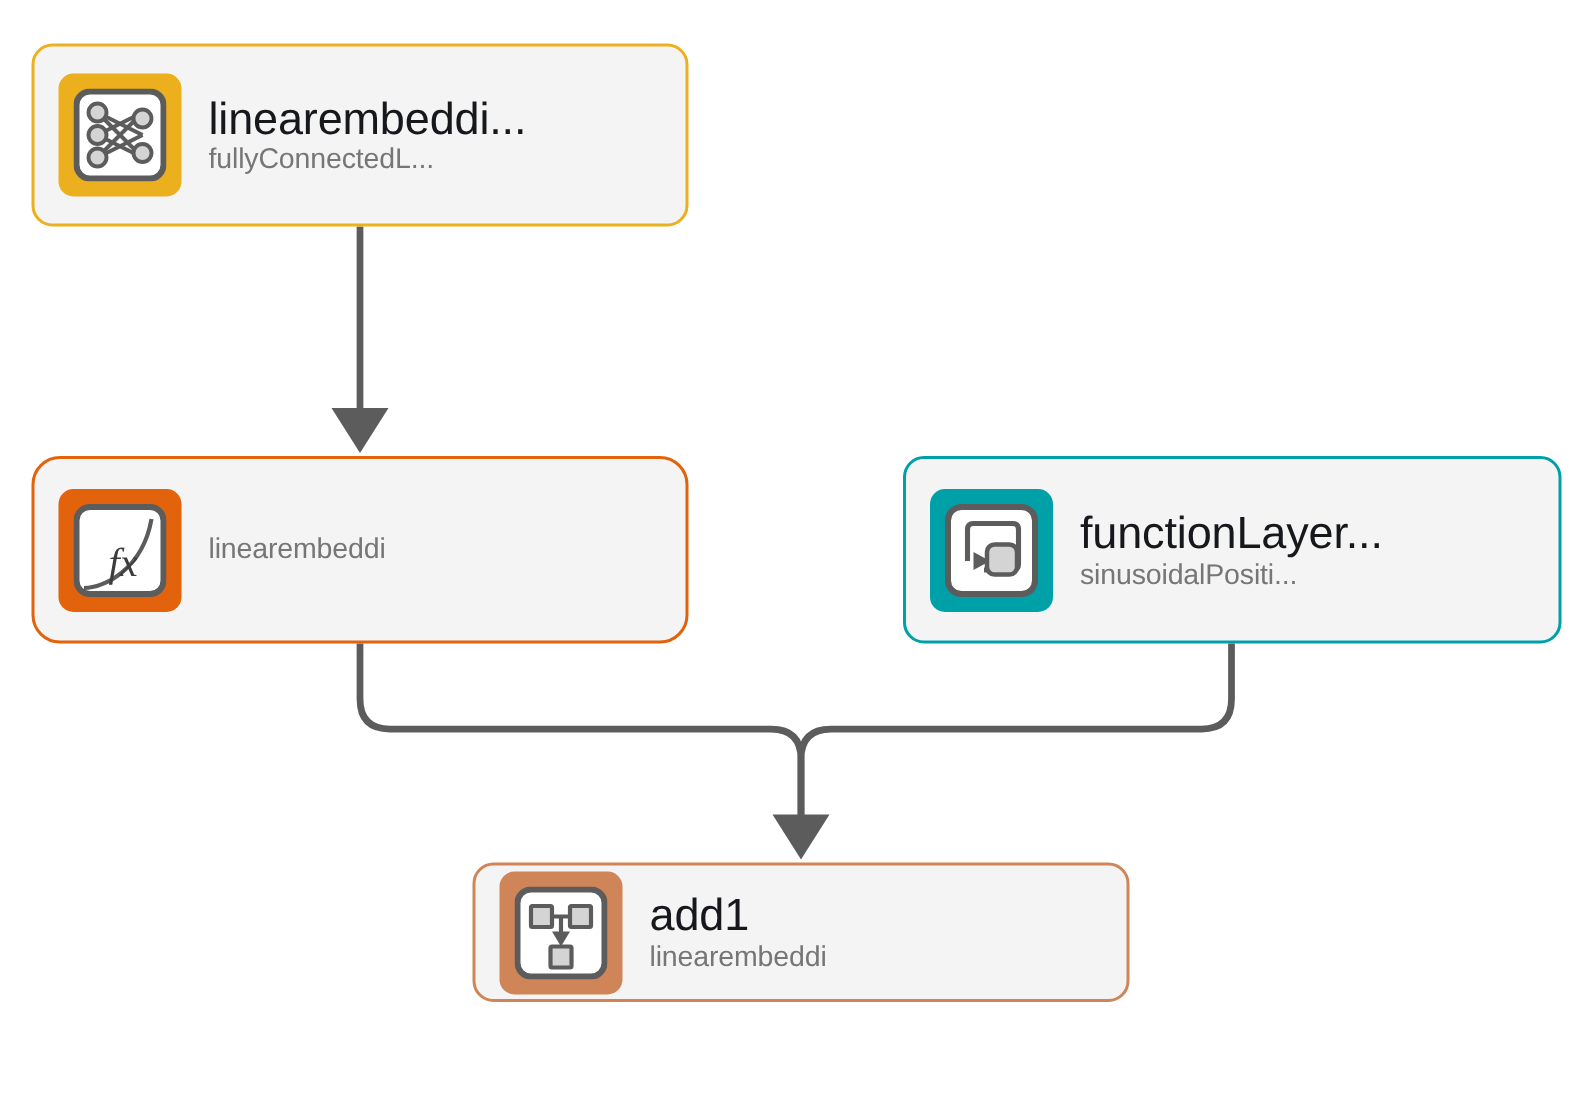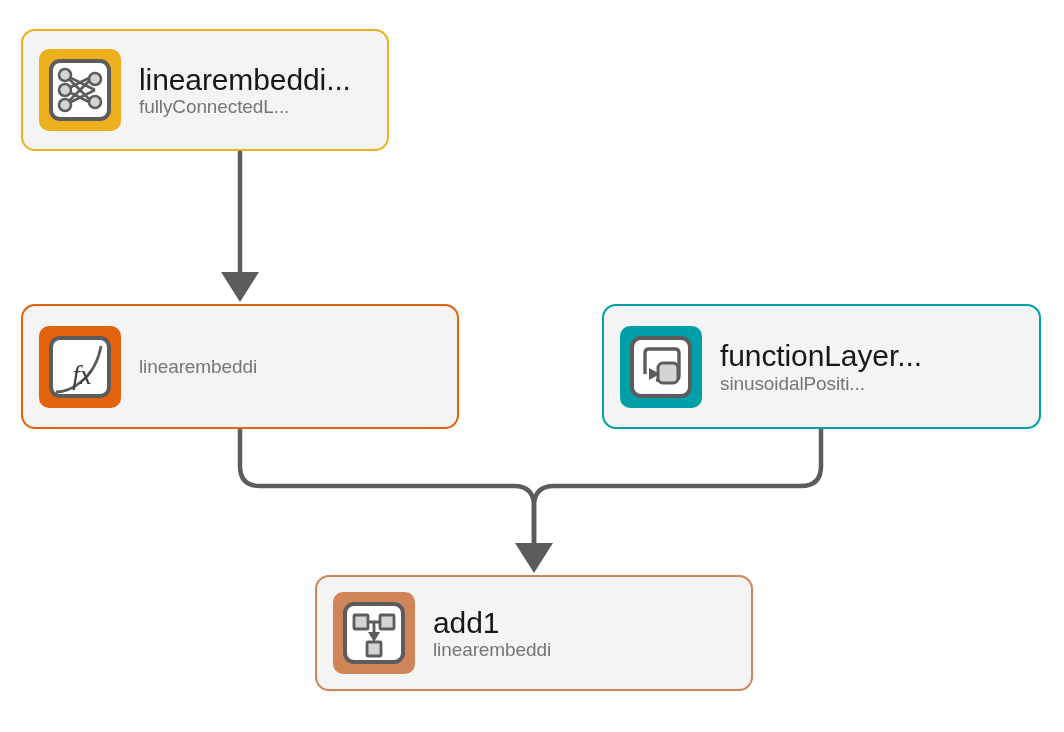--- a/index.html
+++ b/index.html
@@ -81,21 +81,21 @@
       <path d="M240,151 L240,286" stroke="#5c5c5c"></path>
       <path d="M240,429 L240,466 Q240,486 260,486 L514,486 Q534,486 534,506 L534,553" stroke="#5c5c5c"></path>
       <path d="M821,429 L821,466 Q821,486 801,486 L554,486 Q534,486 534,506 L534,553" stroke="#5c5c5c"></path>
     </g>
     <g fill="#5c5c5c" stroke="none">
       <polygon points="240,302 221,272 259,272" fill="#5c5c5c"></polygon>
       <polygon points="534,573 515,543 553,543" fill="#5c5c5c"></polygon>
     </g>
   </svg>
 
-  <div class="node" id="node-0" style="left: 21px; top: 29px; width: 368px; height: 122px; border-color: rgb(236, 176, 31);">
+  <div class="node" id="node-0" style="left: 21px; top: 29px; width: 438px; height: 122px; border-color: rgb(236, 176, 31);">
     <div class="node-icon" id="icon-0" style="background: rgb(236, 176, 31);">
       <svg width="62" height="62" viewBox="0 0 62 62">
         <rect x="2" y="2" width="58" height="58" rx="9" fill="#ffffff" stroke="#5c5c5c" stroke-width="4"></rect>
         <g stroke="#5c5c5c" stroke-width="2.6" fill="none">
           <line x1="16" y1="16" x2="46" y2="31"></line>
           <line x1="16" y1="16" x2="46" y2="46"></line>
           <line x1="16" y1="31" x2="46" y2="16"></line>
           <line x1="16" y1="31" x2="46" y2="46"></line>
           <line x1="16" y1="46" x2="46" y2="16"></line>
           <line x1="16" y1="46" x2="46" y2="31"></line>
@@ -108,21 +108,21 @@
           <circle cx="46" cy="43" r="6"></circle>
         </g>
       </svg>
     </div>
     <div class="node-text">
       <span class="node-title">linearembeddi...</span>
       <span class="node-subtitle">fullyConnectedL...</span>
     </div>
   </div>
 
-  <div class="node" id="node-1" style="left: 21px; top: 304px; width: 438px; height: 125px; border-color: rgb(226, 99, 12);">
+  <div class="node" id="node-1" style="left: 21px; top: 304px; width: 438px; height: 125px; border-color: rgb(226, 99, 12); border-radius: 19px;">
     <div class="node-icon" id="icon-1" style="background: rgb(226, 99, 12);">
       <svg width="62" height="62" viewBox="0 0 62 62">
         <rect x="2" y="2" width="58" height="58" rx="9" fill="#ffffff" stroke="#5c5c5c" stroke-width="4"></rect>
         <path d="M7,56 C20,56 46,44 52,10" fill="none" stroke="#5c5c5c" stroke-width="2.8"></path>
         <text x="33" y="48" font-family="'Liberation Serif', serif" font-style="italic" font-size="27" fill="#3d3d3d" text-anchor="middle">fx</text>
       </svg>
     </div>
     <div class="node-text">
       <span class="node-subtitle">linearembeddi</span>
     </div>
@@ -136,21 +136,21 @@
         <polygon points="30,38 19,32 19,44" fill="#5c5c5c"></polygon>
         <rect x="28" y="27" width="20" height="20" rx="5" fill="#d4d4d4" stroke="#5c5c5c" stroke-width="3"></rect>
       </svg>
     </div>
     <div class="node-text">
       <span class="node-title">functionLayer...</span>
       <span class="node-subtitle">sinusoidalPositi...</span>
     </div>
   </div>
 
-  <div class="node" id="node-3" style="left: 315px; top: 575px; width: 438px; height: 116px; border-color: rgb(208, 133, 88); align-items: center;">
+  <div class="node" id="node-3" style="left: 315px; top: 575px; width: 438px; height: 93px; border-color: rgb(208, 133, 88); align-items: center;">
     <div class="node-icon" id="icon-3" style="background: rgb(208, 133, 88);">
       <svg width="62" height="62" viewBox="0 0 62 62">
         <rect x="2" y="2" width="58" height="58" rx="9" fill="#ffffff" stroke="#5c5c5c" stroke-width="4"></rect>
         <g stroke="#5c5c5c" stroke-width="2.8" fill="none">
           <path d="M18,20 L44,20 M31,20 L31,33"></path>
         </g>
         <polygon points="31,40 25,30 37,30" fill="#5c5c5c"></polygon>
         <g fill="#d4d4d4" stroke="#5c5c5c" stroke-width="2.8">
           <rect x="11" y="13" width="14" height="14" rx="1"></rect>
           <rect x="37" y="13" width="14" height="14" rx="1"></rect>

